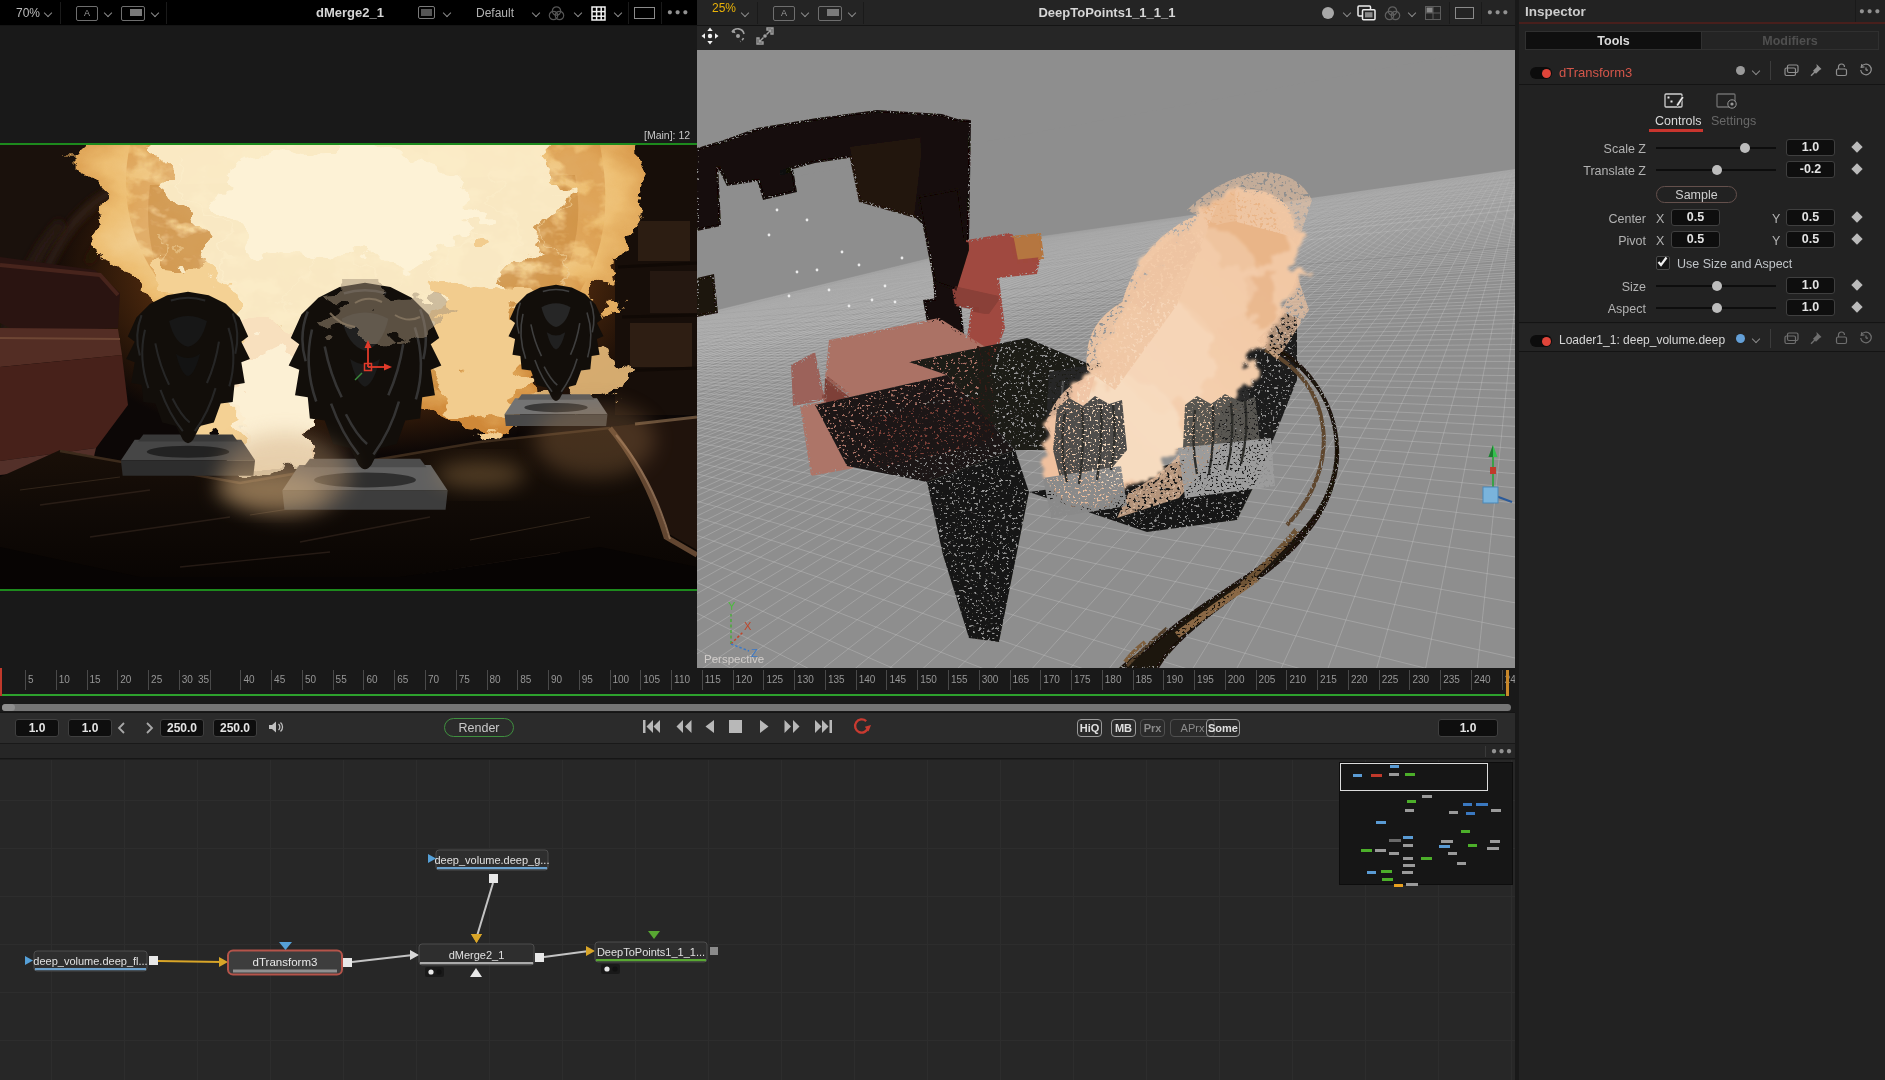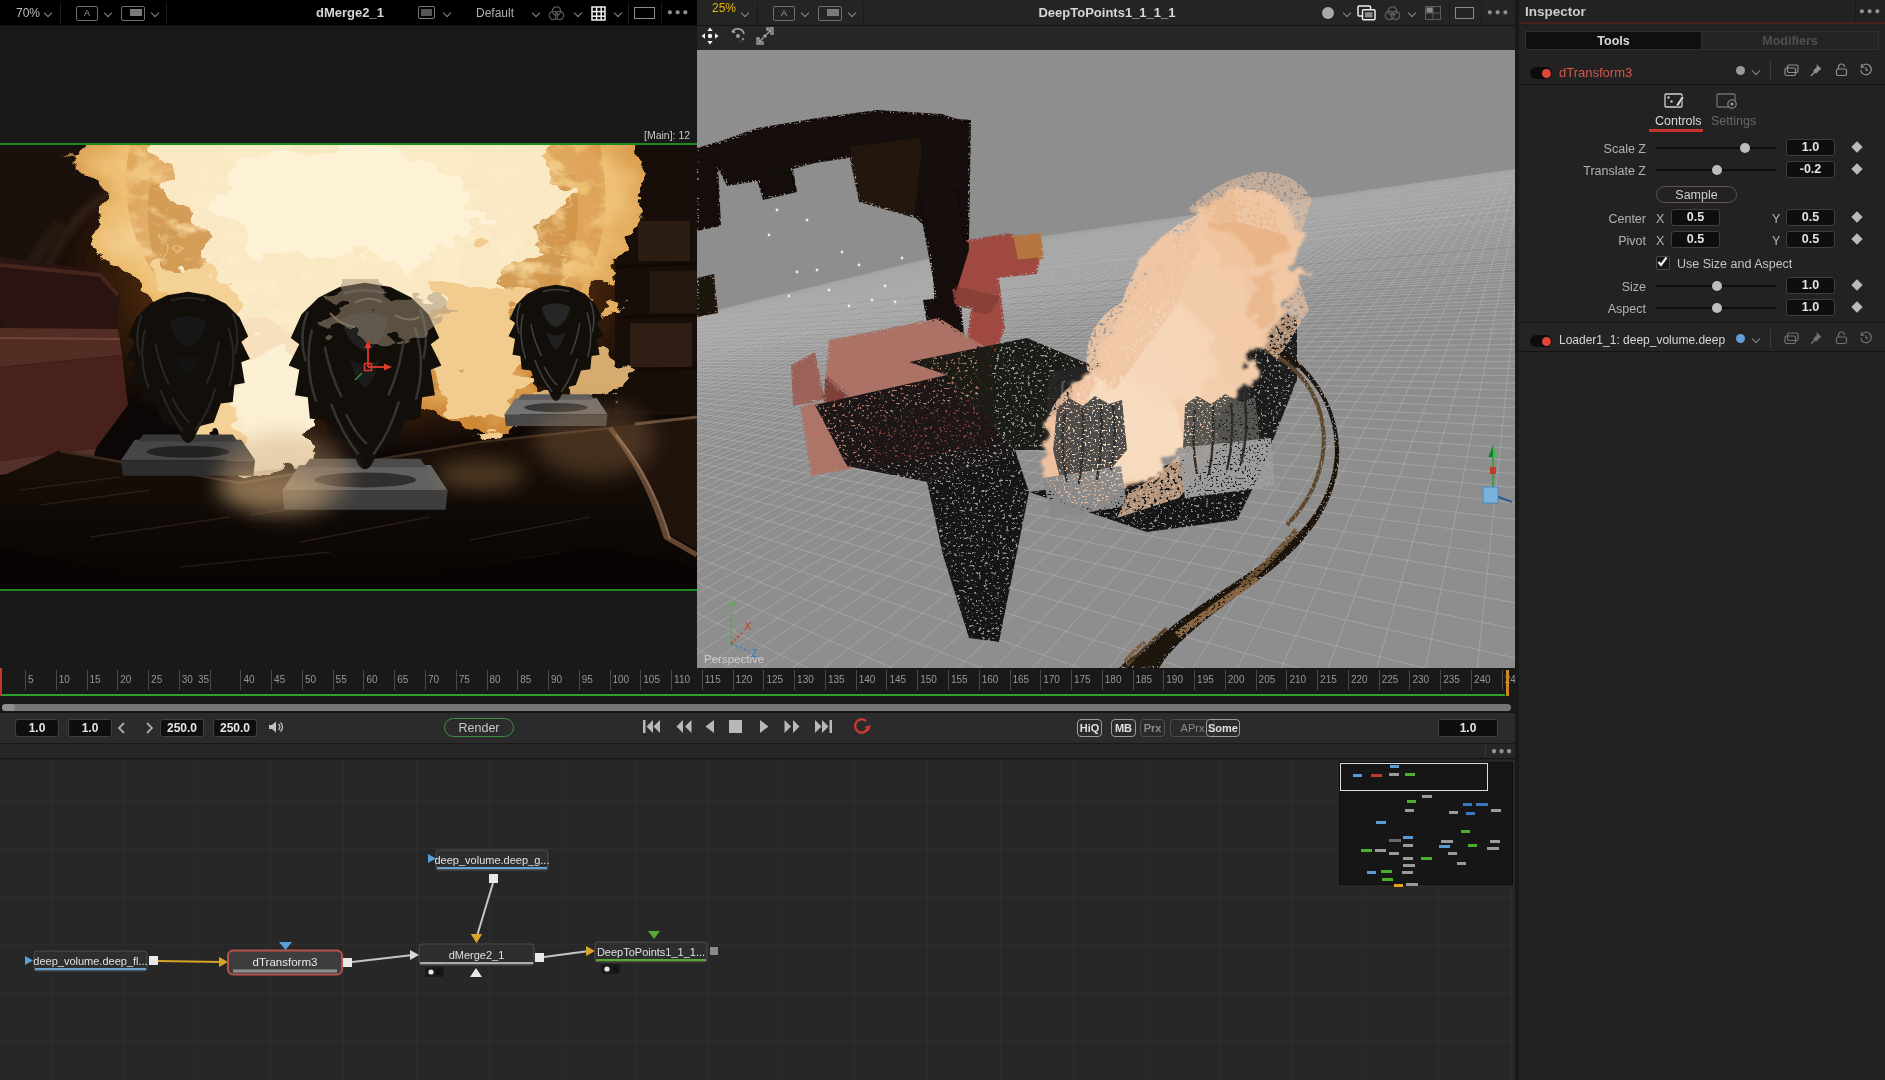--- a/index.html
+++ b/index.html
@@ -910,21 +910,21 @@
     <span class="ticklab" style="left:827.9px;top:6px;">135</span>
     <div class="tick" style="left:855.7px;top:2px;height:20px;"></div>
     <span class="ticklab" style="left:858.7px;top:6px;">140</span>
     <div class="tick" style="left:886.4px;top:2px;height:20px;"></div>
     <span class="ticklab" style="left:889.4px;top:6px;">145</span>
     <div class="tick" style="left:917.2px;top:2px;height:20px;"></div>
     <span class="ticklab" style="left:920.2px;top:6px;">150</span>
     <div class="tick" style="left:947.9px;top:2px;height:20px;"></div>
     <span class="ticklab" style="left:950.9px;top:6px;">155</span>
     <div class="tick" style="left:978.7px;top:2px;height:20px;"></div>
-    <span class="ticklab" style="left:981.7px;top:6px;">160</span>
+    <span class="ticklab" style="left:981.7px;top:6px;">300</span>
     <div class="tick" style="left:1009.5px;top:2px;height:20px;"></div>
     <span class="ticklab" style="left:1012.5px;top:6px;">165</span>
     <div class="tick" style="left:1040.2px;top:2px;height:20px;"></div>
     <span class="ticklab" style="left:1043.2px;top:6px;">170</span>
     <div class="tick" style="left:1071.0px;top:2px;height:20px;"></div>
     <span class="ticklab" style="left:1074.0px;top:6px;">175</span>
     <div class="tick" style="left:1101.8px;top:2px;height:20px;"></div>
     <span class="ticklab" style="left:1104.8px;top:6px;">180</span>
     <div class="tick" style="left:1132.5px;top:2px;height:20px;"></div>
     <span class="ticklab" style="left:1135.5px;top:6px;">185</span>

